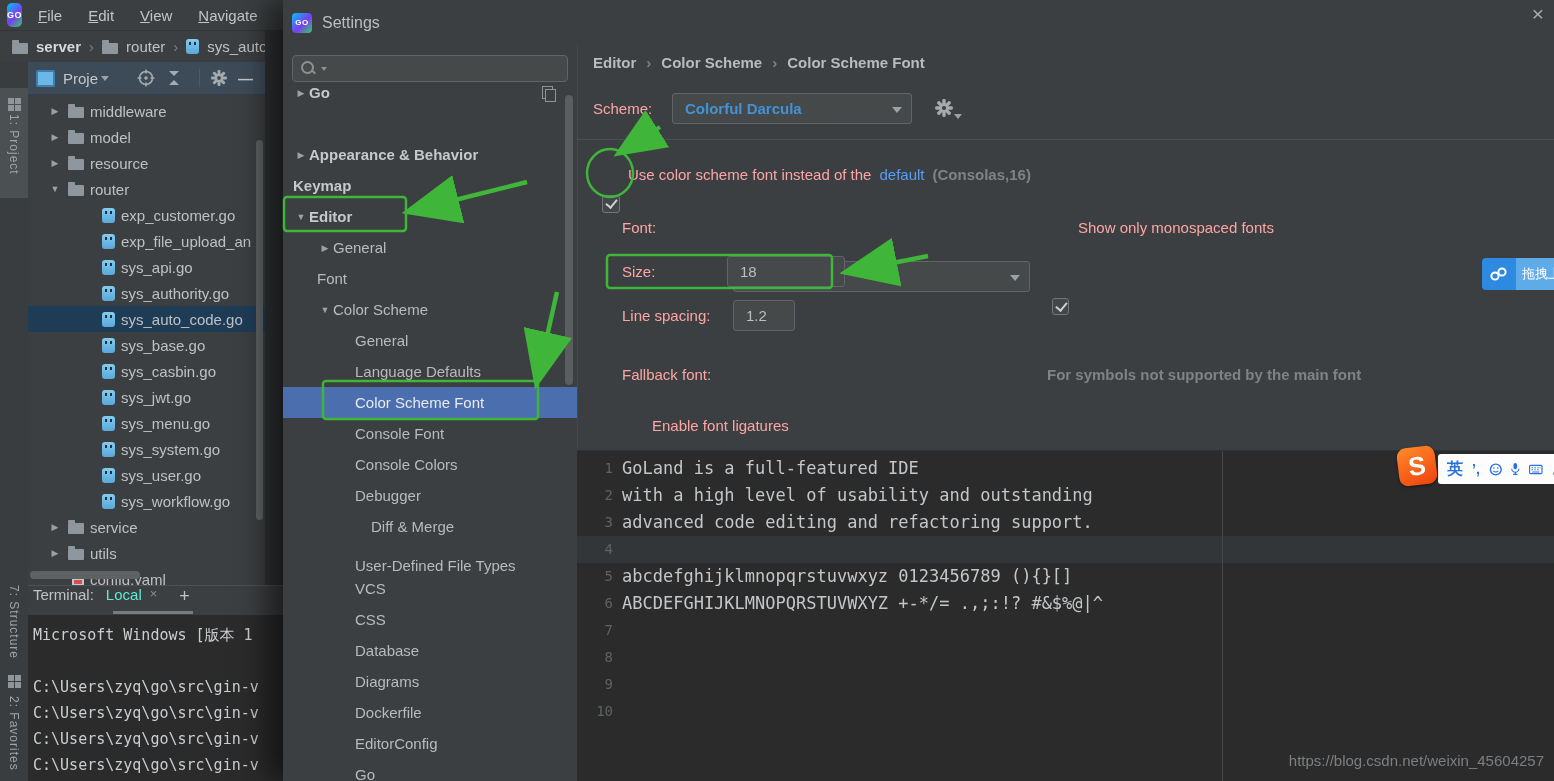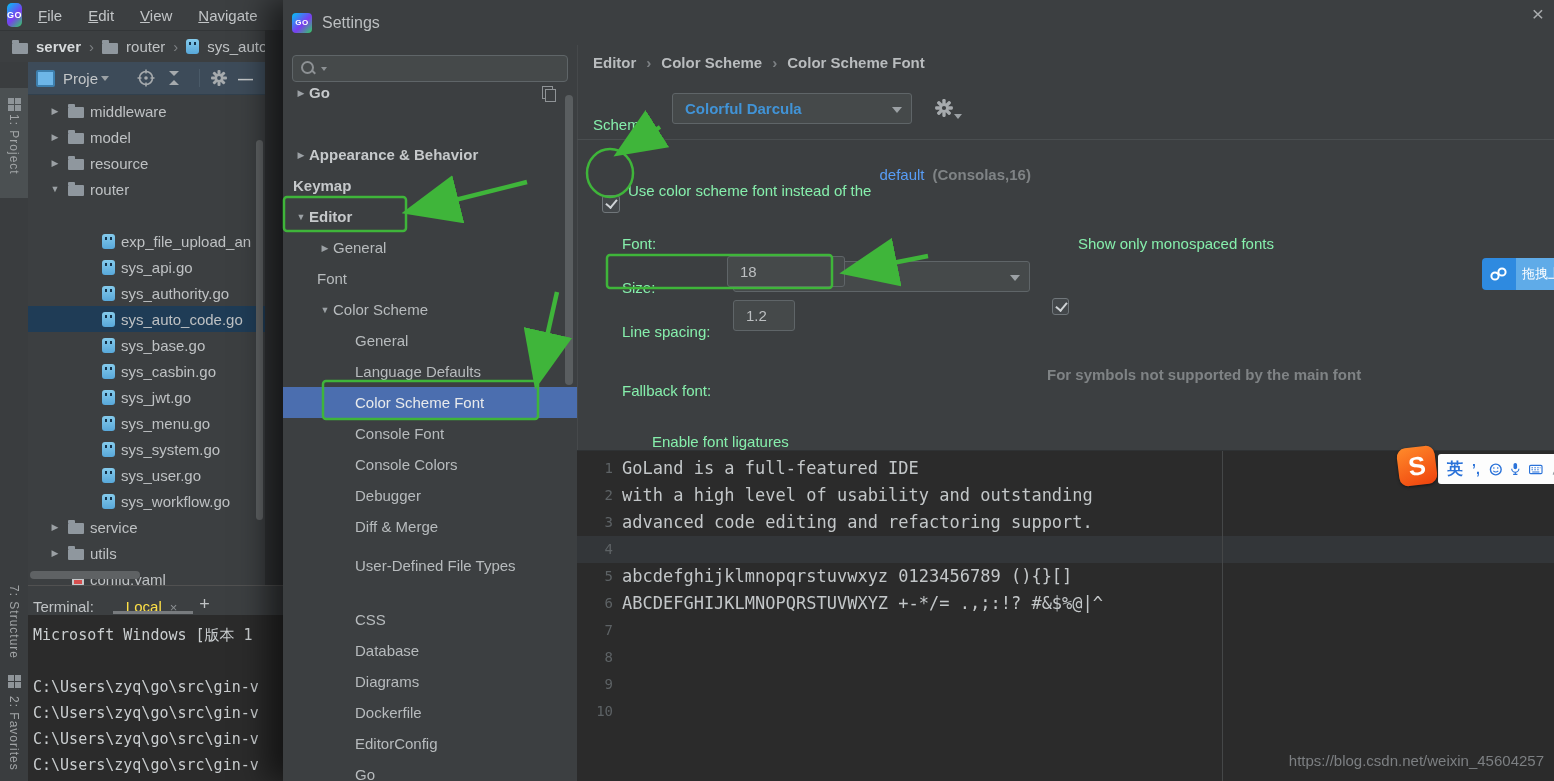--- a/index.html
+++ b/index.html
@@ -42,23 +42,23 @@
   .icn-folder::before{content:"";position:absolute;top:-3px;left:0;width:7px;height:3px;background:#8f979e;border-radius:1px 1px 0 0;}
   .icn-go{flex:0 0 auto;width:13px;height:15px;background:linear-gradient(#85cbec,#58a8da);border-radius:3px;position:relative;}
   .icn-go::before{content:"";position:absolute;top:3px;left:3px;width:2px;height:3px;background:#14324a;box-shadow:5px 0 0 #14324a;}
   .icn-yaml{flex:0 0 auto;width:12px;height:14px;background:#c5c8ca;border-radius:2px;position:relative;}
   .icn-yaml::before{content:"";position:absolute;bottom:2px;left:2px;width:8px;height:4px;background:#d64f4f;}
   .sb-v{background:#5f6264;border-radius:4px;}
   
   #sliver{left:265px;top:30px;width:18px;height:751px;background:#303234;}
   
   #termheader{left:28px;top:585px;width:255px;height:30px;background:#3c3f41;border-top:1px solid #515151;
-    display:flex;align-items:flex-end;box-sizing:border-box;}
+    display:flex;align-items:flex-start;box-sizing:border-box;}
   #termheader .tl{margin-left:5px;color:#c0c3c5;}
-  #termheader .tab{margin-left:32px;color:#fde047;}
+  #termheader .tab{margin-left:12px;color:#5eead4;}
   #termheader .tx{margin-left:8px;color:#8b8f92;font-size:13px;}
   #termheader .plus{margin-left:22px;color:#c0c3c5;font-size:18px;}
   .tab-underline{left:113px;top:611px;width:80px;height:3px;background:#787b7e;}
   #terminal{left:28px;top:615px;width:255px;height:166px;background:#2b2b2b;overflow:hidden;}
   .tline{position:absolute;left:5px;height:26px;line-height:26px;white-space:pre;color:#caced0;
     font-family:"DejaVu Sans Mono", monospace;font-size:15px;}
   
   #dialog{left:283px;top:0;width:1271px;height:781px;background:#3c3f41;box-shadow:-16px 0 28px rgba(0,0,0,.55);}
   #dlg-title{position:absolute;left:0;top:0;width:100%;height:45px;display:flex;align-items:center;}
   #dlg-title .t{margin-left:10px;color:#bcbfc1;font-size:16px;}
@@ -81,21 +81,21 @@
   .rc-crumb{display:flex;gap:10px;align-items:center;font-weight:bold;color:#b9bcbe;font-size:15px;}
   .combo{background:#45494a;border:1px solid #5f6568;border-radius:3px;display:flex;align-items:center;
     box-sizing:border-box;padding:0 26px 0 12px;position:relative;color:#bcbfc1;}
   .combo .car{position:absolute;right:9px;top:50%;margin-top:-2px;width:0;height:0;
     border-left:5px solid transparent;border-right:5px solid transparent;border-top:6px solid #9ca1a5;}
   .tin{background:#45494a;border:1px solid #5f6568;border-radius:3px;display:flex;align-items:center;
     box-sizing:border-box;padding:0 12px;color:#bcbfc1;}
   .cb{width:18px;height:18px;background:#43474a;border:1px solid #70767a;border-radius:3px;position:relative;box-sizing:border-box;}
   .cb.checked::after{content:"";position:absolute;left:5px;top:1px;width:5px;height:9px;
     border:solid #cfd3d6;border-width:0 2px 2px 0;transform:rotate(40deg);}
-  .flabel{color:#86efac;margin-top:16px;}
+  .flabel{color:#fca5a5;}
   .hint{color:#7f8385;font-weight:bold;}
   .link{color:#589df6;}
   
   #preview{left:577px;top:450px;width:977px;height:331px;background:#2b2b2b;border-top:1px solid #2f3234;overflow:hidden;}
   .pv-caret-row{position:absolute;left:0;top:85px;width:100%;height:27px;background:#333639;}
   .pv-line{position:absolute;left:0;width:100%;height:27px;line-height:27px;font-family:"DejaVu Sans Mono", monospace;}
   .pv-num{position:absolute;left:8px;width:28px;text-align:right;color:#5d6265;font-size:14px;}
   .pv-txt{position:absolute;left:45px;color:#c3c7c9;font-size:17px;white-space:pre;}
   #pv-guide{position:absolute;left:645px;top:0;width:1px;height:100%;background:#454748;}
   #watermark{right:10px;top:752px;color:#7c7f82;font-size:15px;}
@@ -195,20 +195,24 @@
       <div class="ptrow" style="top: 55px; padding-left: 20px;">
         <span class="tarrow">▶</span>
         <span class="icn-folder"></span>
         <span class="plabel">resource</span>
       </div>
       <div class="ptrow" style="top: 81px; padding-left: 20px;">
         <span class="tarrow">▼</span>
         <span class="icn-folder"></span>
         <span class="plabel">router</span>
       </div>
+      <div class="ptrow" style="top: 107px; padding-left: 74px;">
+        <span class="icn-go"></span>
+        <span class="plabel">exp_customer.go</span>
+      </div>
       <div class="ptrow" style="top: 133px; padding-left: 74px;">
         <span class="icn-go"></span>
         <span class="plabel">exp_file_upload_an</span>
       </div>
       <div class="ptrow" style="top: 159px; padding-left: 74px;">
         <span class="icn-go"></span>
         <span class="plabel">sys_api.go</span>
       </div>
       <div class="ptrow" style="top: 185px; padding-left: 74px;">
         <span class="icn-go"></span>
@@ -333,25 +337,28 @@
         </div>
         <div class="strow" style="top: 332px; padding-left: 72px;">
           <span class="lbl">Console Font</span>
         </div>
         <div class="strow" style="top: 363px; padding-left: 72px;">
           <span class="lbl">Console Colors</span>
         </div>
         <div class="strow" style="top: 394px; padding-left: 72px;">
           <span class="lbl">Debugger</span>
         </div>
-        <div class="strow" style="top: 425px; padding-left: 72px;">
+        <div class="strow" style="top: 425px; padding-left: 72px; margin-left: 16px;">
           <span class="lbl">Diff &amp; Merge</span>
         </div>
         <div class="strow" style="top: 456px; padding-left: 72px; margin-top: 8px;">
           <span class="lbl">User-Defined File Types</span>
+        </div>
+        <div class="strow" style="top: 487px; padding-left: 72px;">
+          <span class="lbl">VCS</span>
         </div>
         <div class="strow" style="top: 518px; padding-left: 72px;">
           <span class="lbl">CSS</span>
         </div>
         <div class="strow" style="top: 549px; padding-left: 72px;">
           <span class="lbl">Database</span>
         </div>
         <div class="strow" style="top: 580px; padding-left: 72px;">
           <span class="lbl">Diagrams</span>
         </div>

